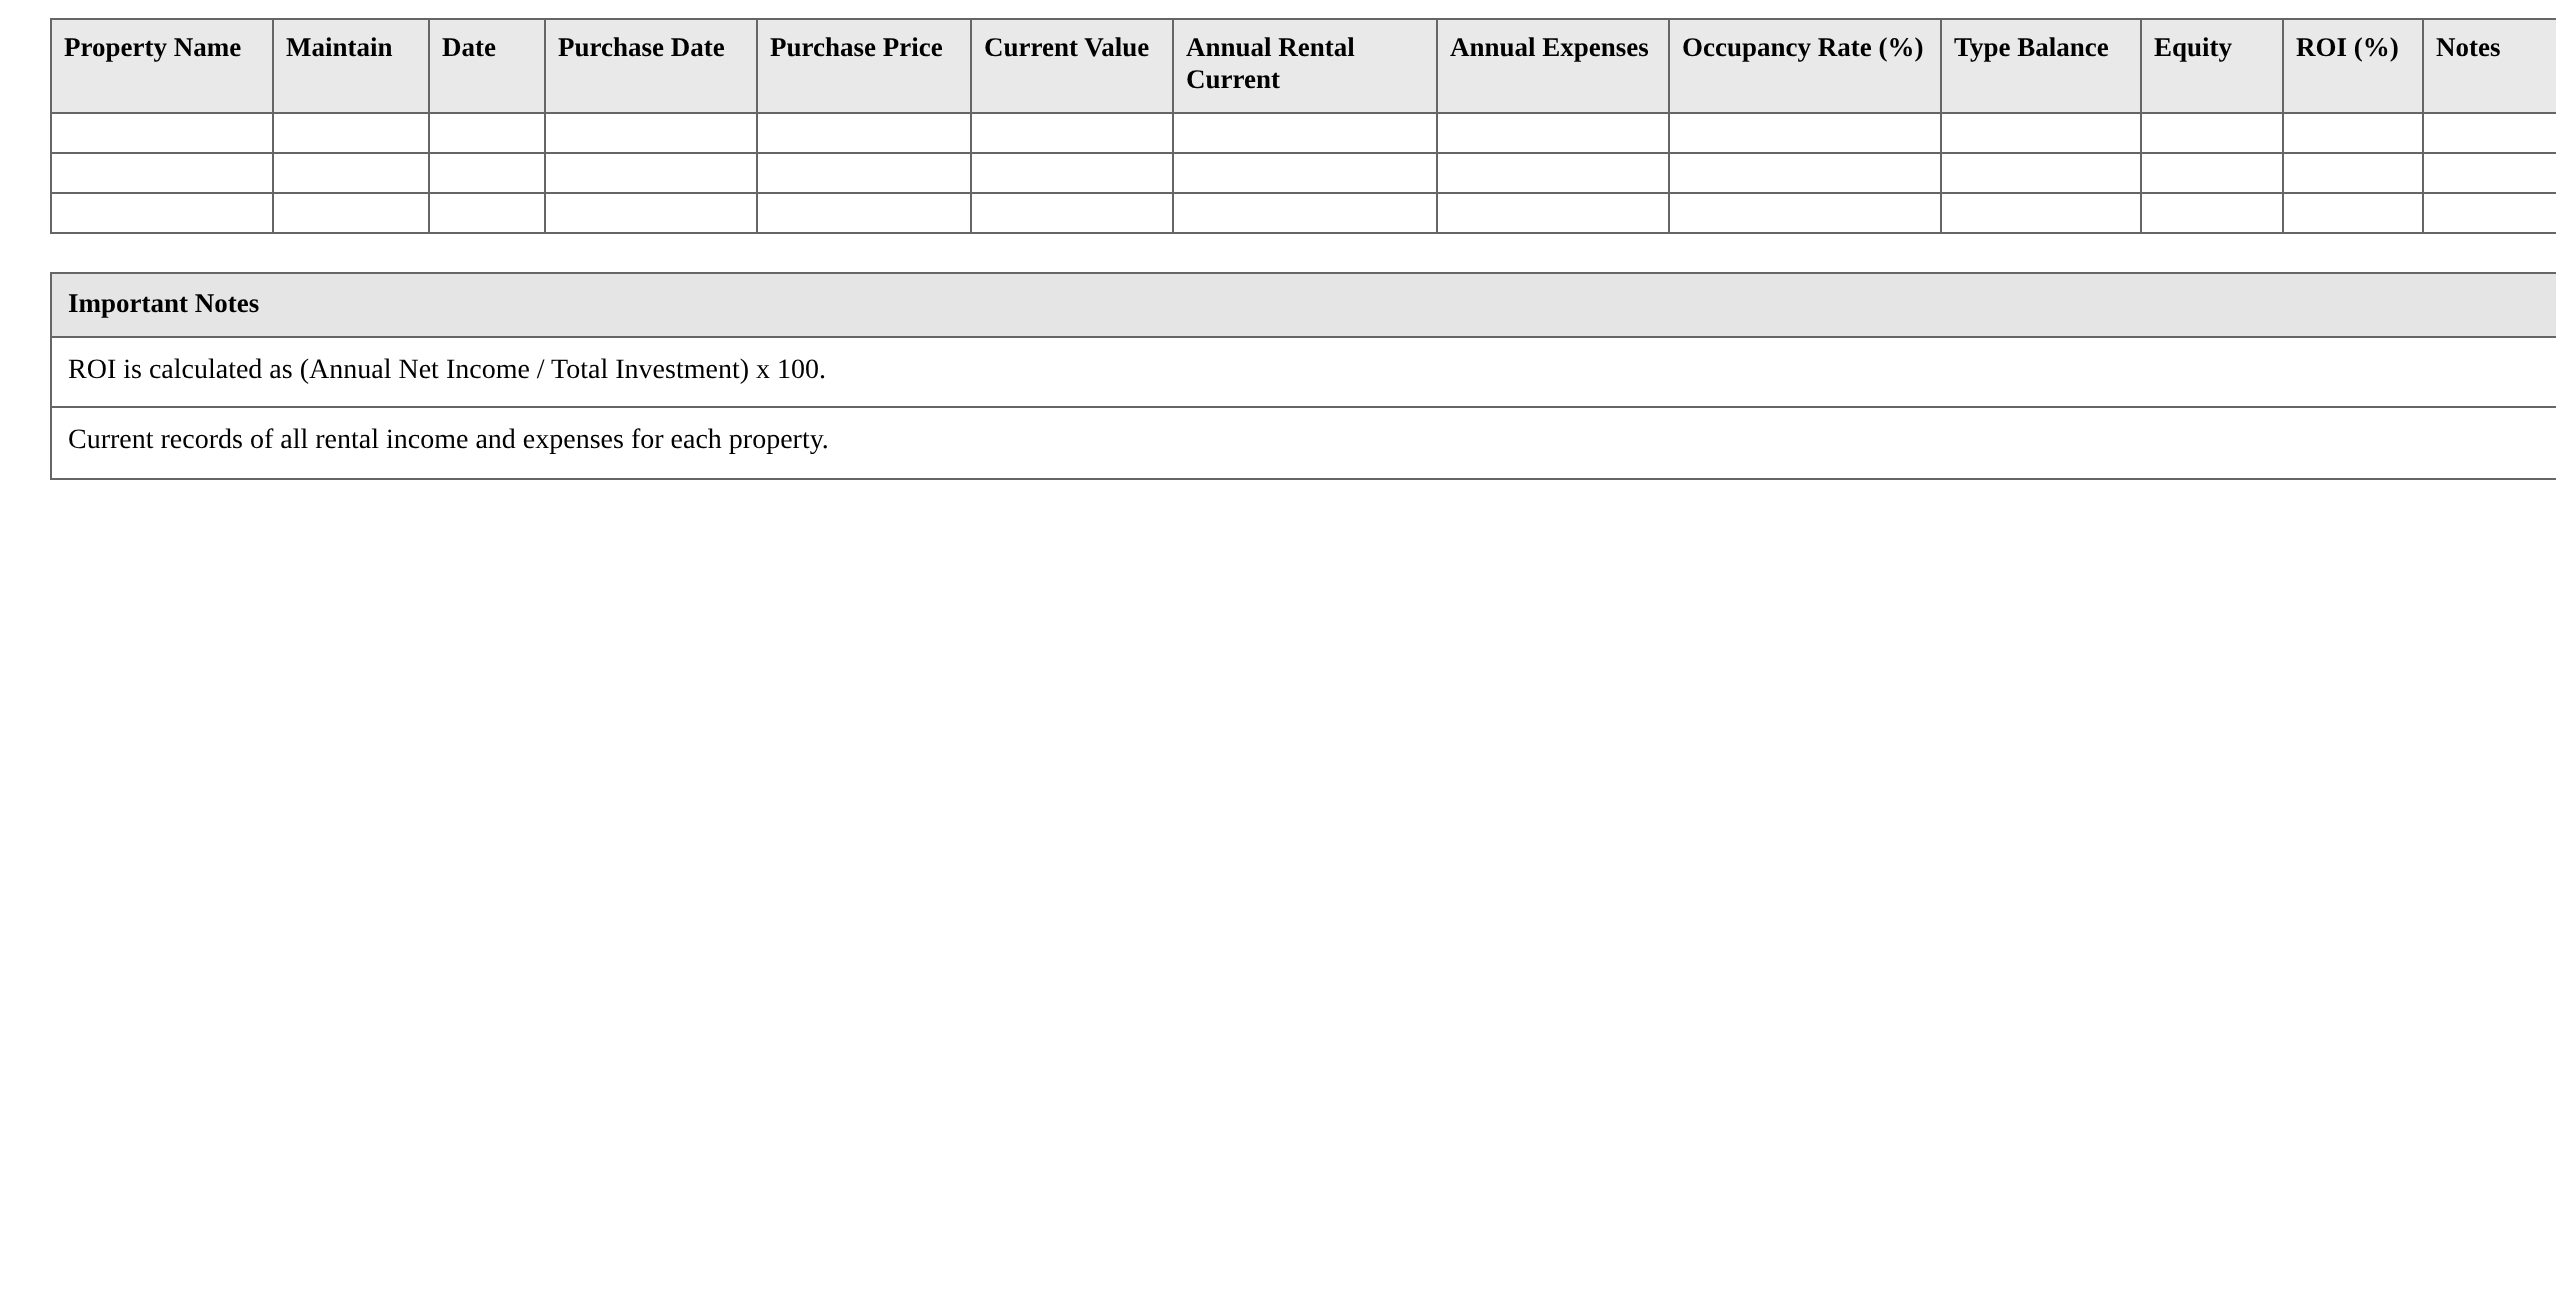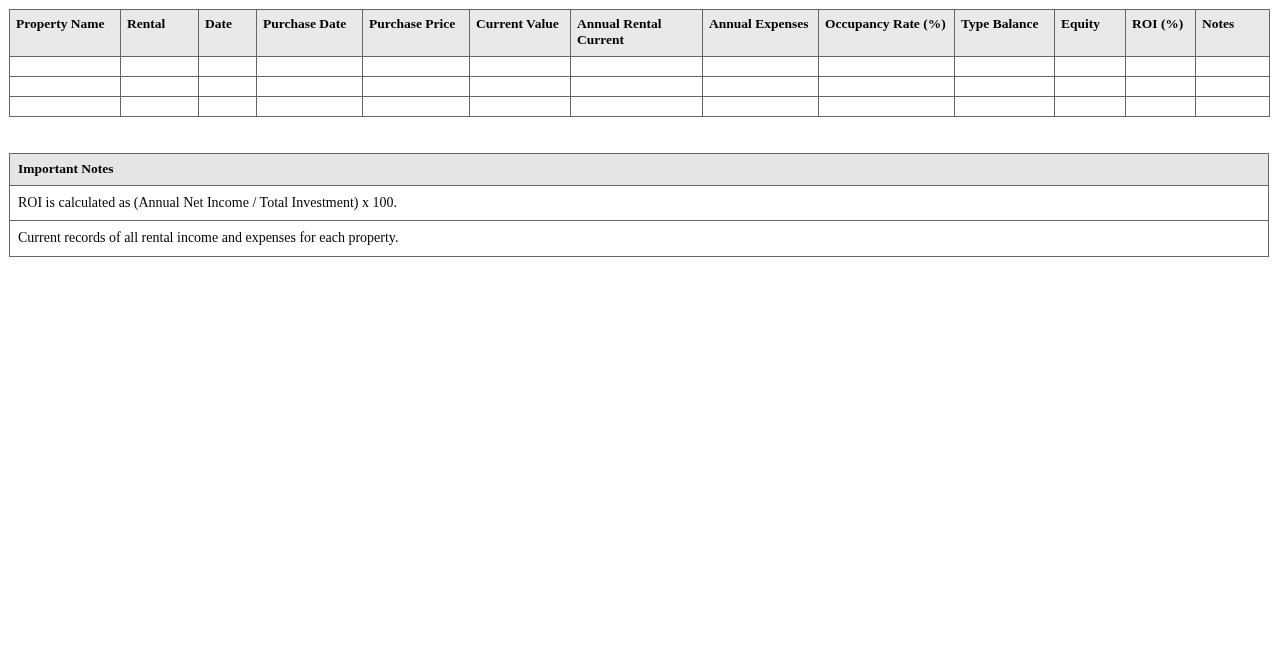--- a/index.html
+++ b/index.html
@@ -12,21 +12,21 @@
     height: 650px;
     font-family: "Liberation Serif", serif;
     color: #000000;
     overflow: hidden;
   }
   .page {
     position: relative;
     width: 1278px;
     height: 650px;
     box-sizing: border-box;
-    padding: 9px 9px 0 9px;
+    padding: 9px 9px 0 25px;
   }
   table {
     border-collapse: collapse;
     table-layout: fixed;
     width: 1260px;
     font-size: 13.5px;
   }
   table td, table th {
     border: 1px solid #666666;
     padding: 4px 6px;
@@ -55,21 +55,21 @@
   .col-annual-rental { width: 132px; }
   .col-annual-exp    { width: 116px; }
   .col-occupancy     { width: 136px; }
   .col-loan-balance  { width: 100px; }
   .col-equity        { width: 71px; }
   .col-roi           { width: 70px; }
   .col-notes         { width: 74px; }
 
   
   .notes-wrap {
-    margin-top: 36px;
+    margin-top: 19px;
   }
   #notes-table {
     width: 1260px;
   }
   #notes-table th {
     background: #e5e5e5;
     font-weight: bold;
     font-size: 13.5px;
     padding: 7px 8px 8px 8px;
   }
@@ -95,21 +95,21 @@
       <col class="col-annual-exp">
       <col class="col-occupancy">
       <col class="col-loan-balance">
       <col class="col-equity">
       <col class="col-roi">
       <col class="col-notes">
     </colgroup>
     <thead>
       <tr>
         <th>Property Name</th>
-        <th>Rental</th>
+        <th>Maintain</th>
         <th>Date</th>
         <th>Purchase Date</th>
         <th>Purchase Price</th>
         <th>Current Value</th>
         <th>Annual Rental Current</th>
         <th>Annual Expenses</th>
         <th>Occupancy Rate (%)</th>
         <th>Type Balance</th>
         <th>Equity</th>
         <th>ROI (%)</th>

